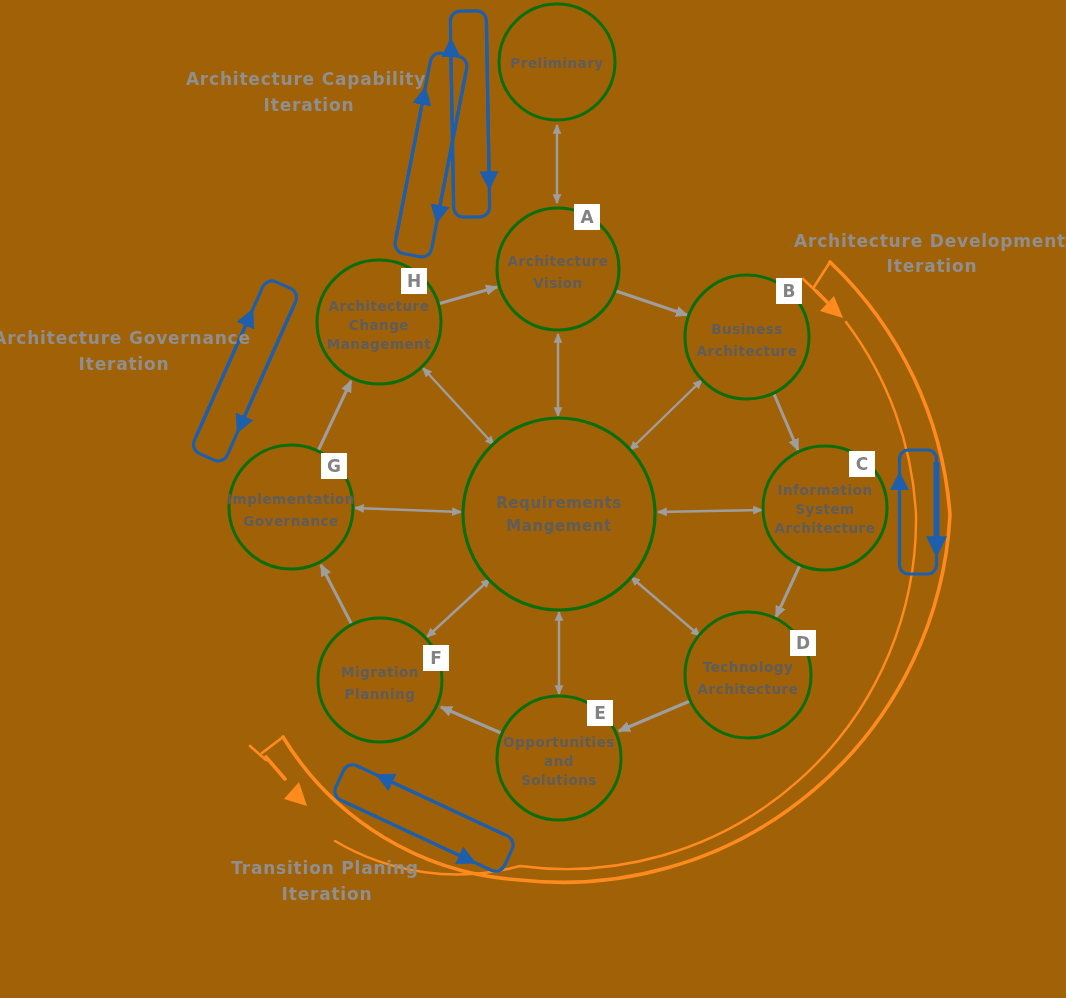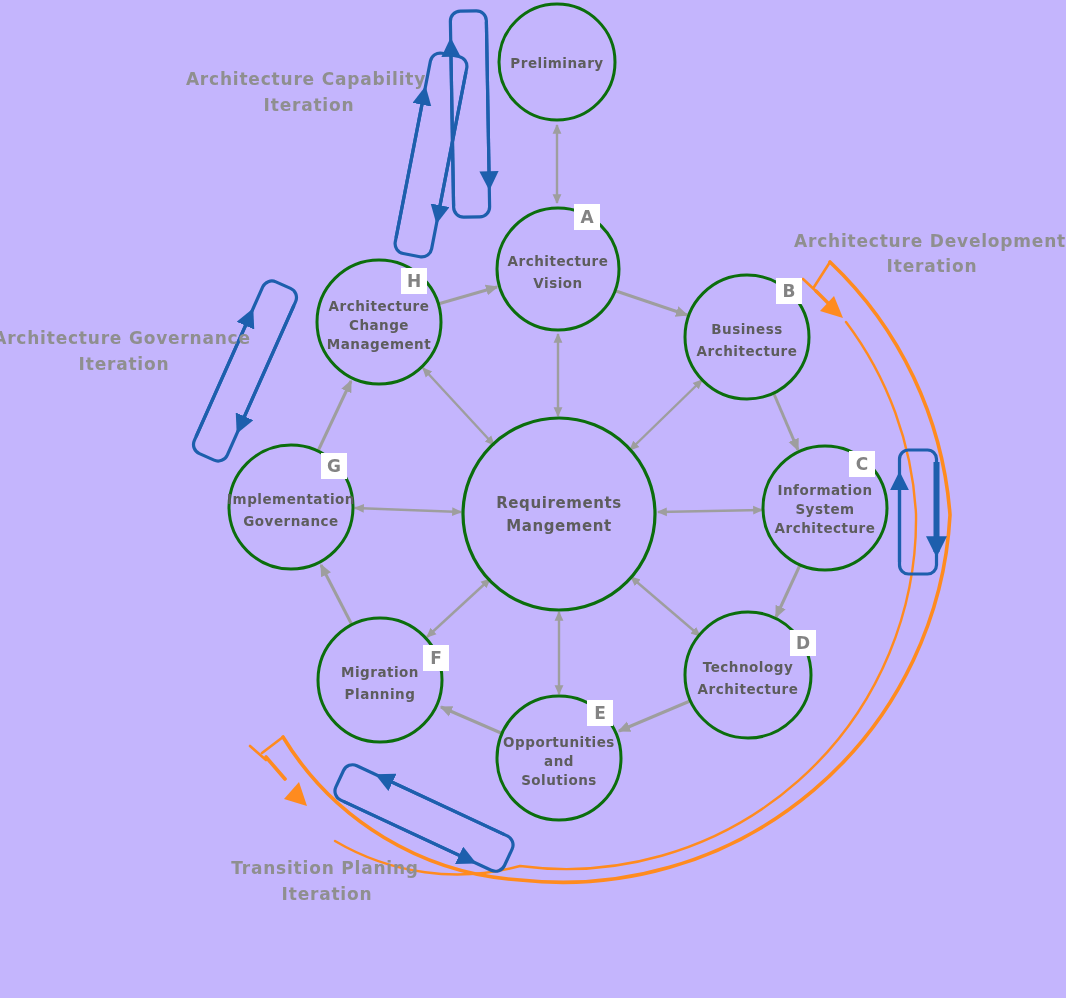--- a/index.html
+++ b/index.html
@@ -1,16 +1,16 @@
 <!DOCTYPE html>
 <html><head>
 <meta charset="utf-8">
 <style>
   html,body{margin:0;padding:0;background:#000;}
-  .stage{position:relative;width:1066px;height:998px;background:#c4b5fd;overflow:hidden;
+  .stage{position:relative;width:1066px;height:998px;background:#a16207;overflow:hidden;
          font-family:"DejaVu Sans",sans-serif;}
   svg{display:block}
   .node-circle{fill:none;stroke:#0b6e0c;stroke-width:3;}
   .center-circle{fill:none;stroke:#0b6e0c;stroke-width:3.2;}
   .node-label{fill:#5d5d5d;font-size:13.5px;font-weight:700;letter-spacing:0.5px;text-anchor:middle;}
   .center-label{fill:#5d5d5d;font-size:15px;font-weight:700;letter-spacing:0.6px;text-anchor:middle;}
   .iter-label{fill:#8f8f8f;font-size:17px;font-weight:700;letter-spacing:0.8px;text-anchor:middle;}
   .badge-box{fill:#ffffff;}
   .badge-letter{fill:#838383;font-size:17px;font-weight:700;text-anchor:middle;}
   .ga{stroke:#9e9e9e;stroke-width:2.4;fill:none;}

